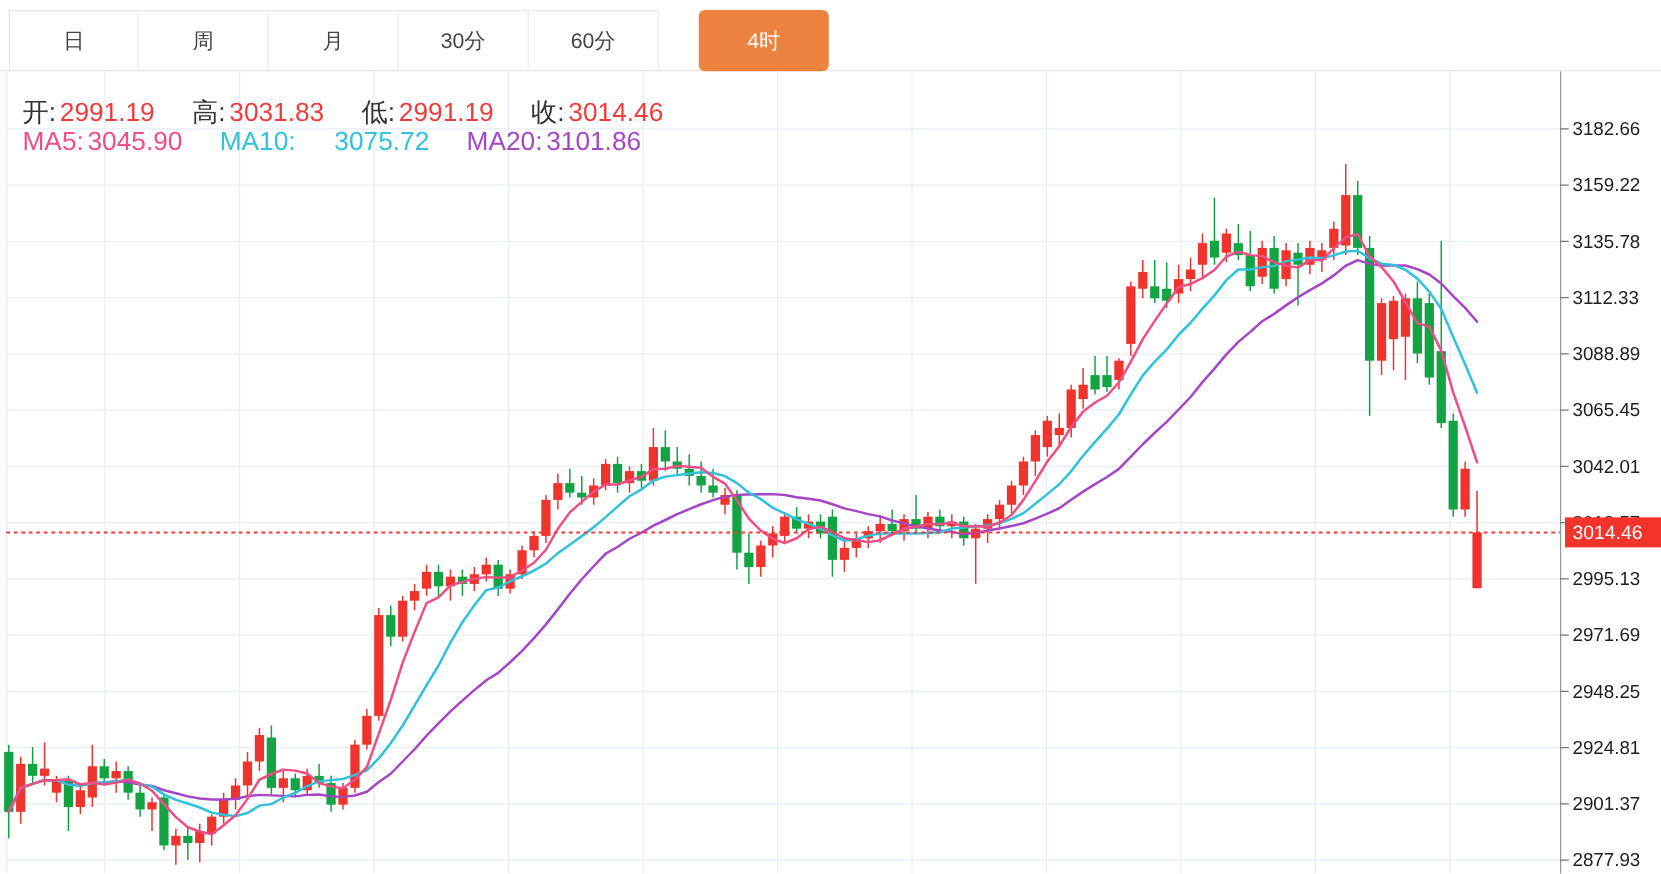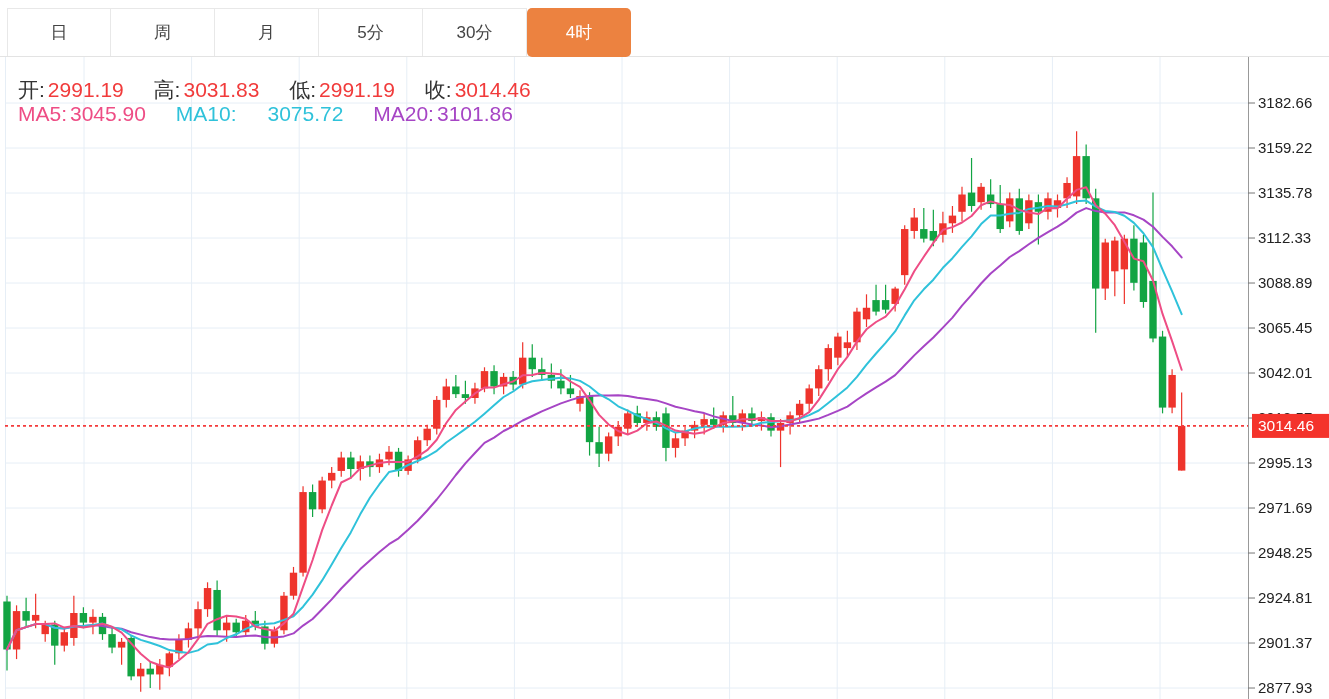--- a/index.html
+++ b/index.html
@@ -24,23 +24,23 @@
   #chart-svg{position:absolute;left:0;top:57px;}
 </style>
 </head>
 <body>
 
 <div class="tabbar">
   <div class="tabs" id="tabs">
       <div class="tab">日</div>
       <div class="tab">周</div>
       <div class="tab">月</div>
-      <div class="tab">5分</div>
       <div class="tab">30分</div>
-      <div class="tab active" style="background: rgb(236, 130, 64);">4时</div>
+      <div class="tab">60分</div>
+      <div class="tab active" style="background: rgb(236, 130, 64); margin-left: 32px;">4时</div>
     </div>
 </div>
 
 <div class="legend" id="legend-ohlc">
   <span class="lbl">开:</span><span class="val red" style="color: rgb(241, 59, 59);">2991.19</span>
   <span class="lbl">高:</span><span class="val red" style="color: rgb(241, 59, 59);">3031.83</span>
   <span class="lbl">低:</span><span class="val red" style="color: rgb(241, 59, 59);">2991.19</span>
   <span class="lbl">收:</span><span class="val red" style="color: rgb(241, 59, 59);">3014.46</span>
 </div>
 

